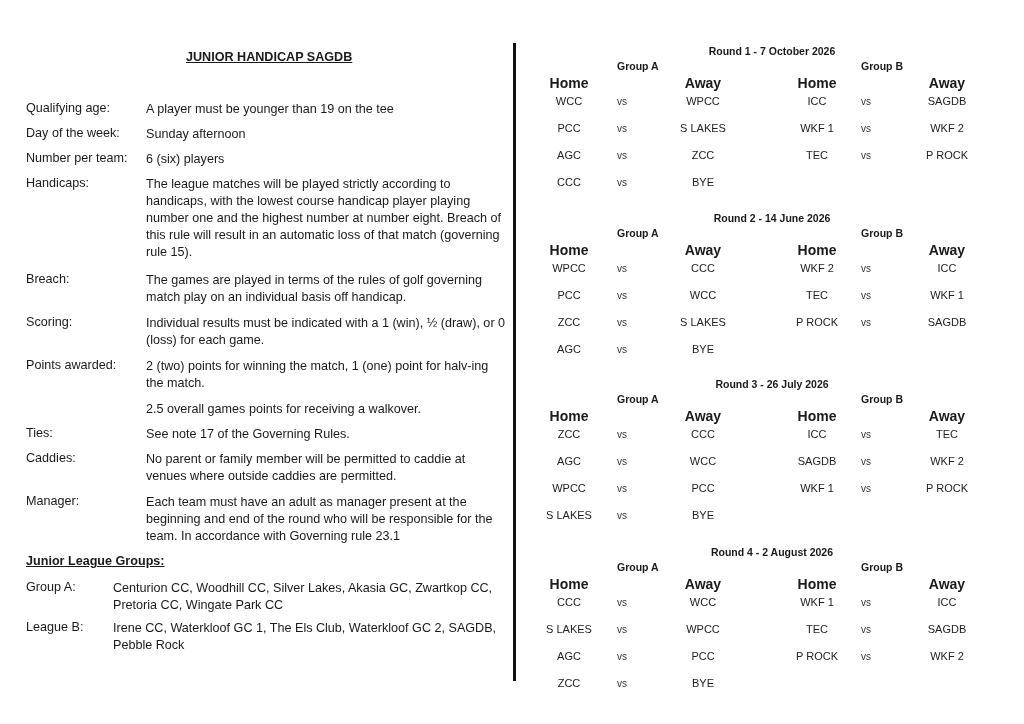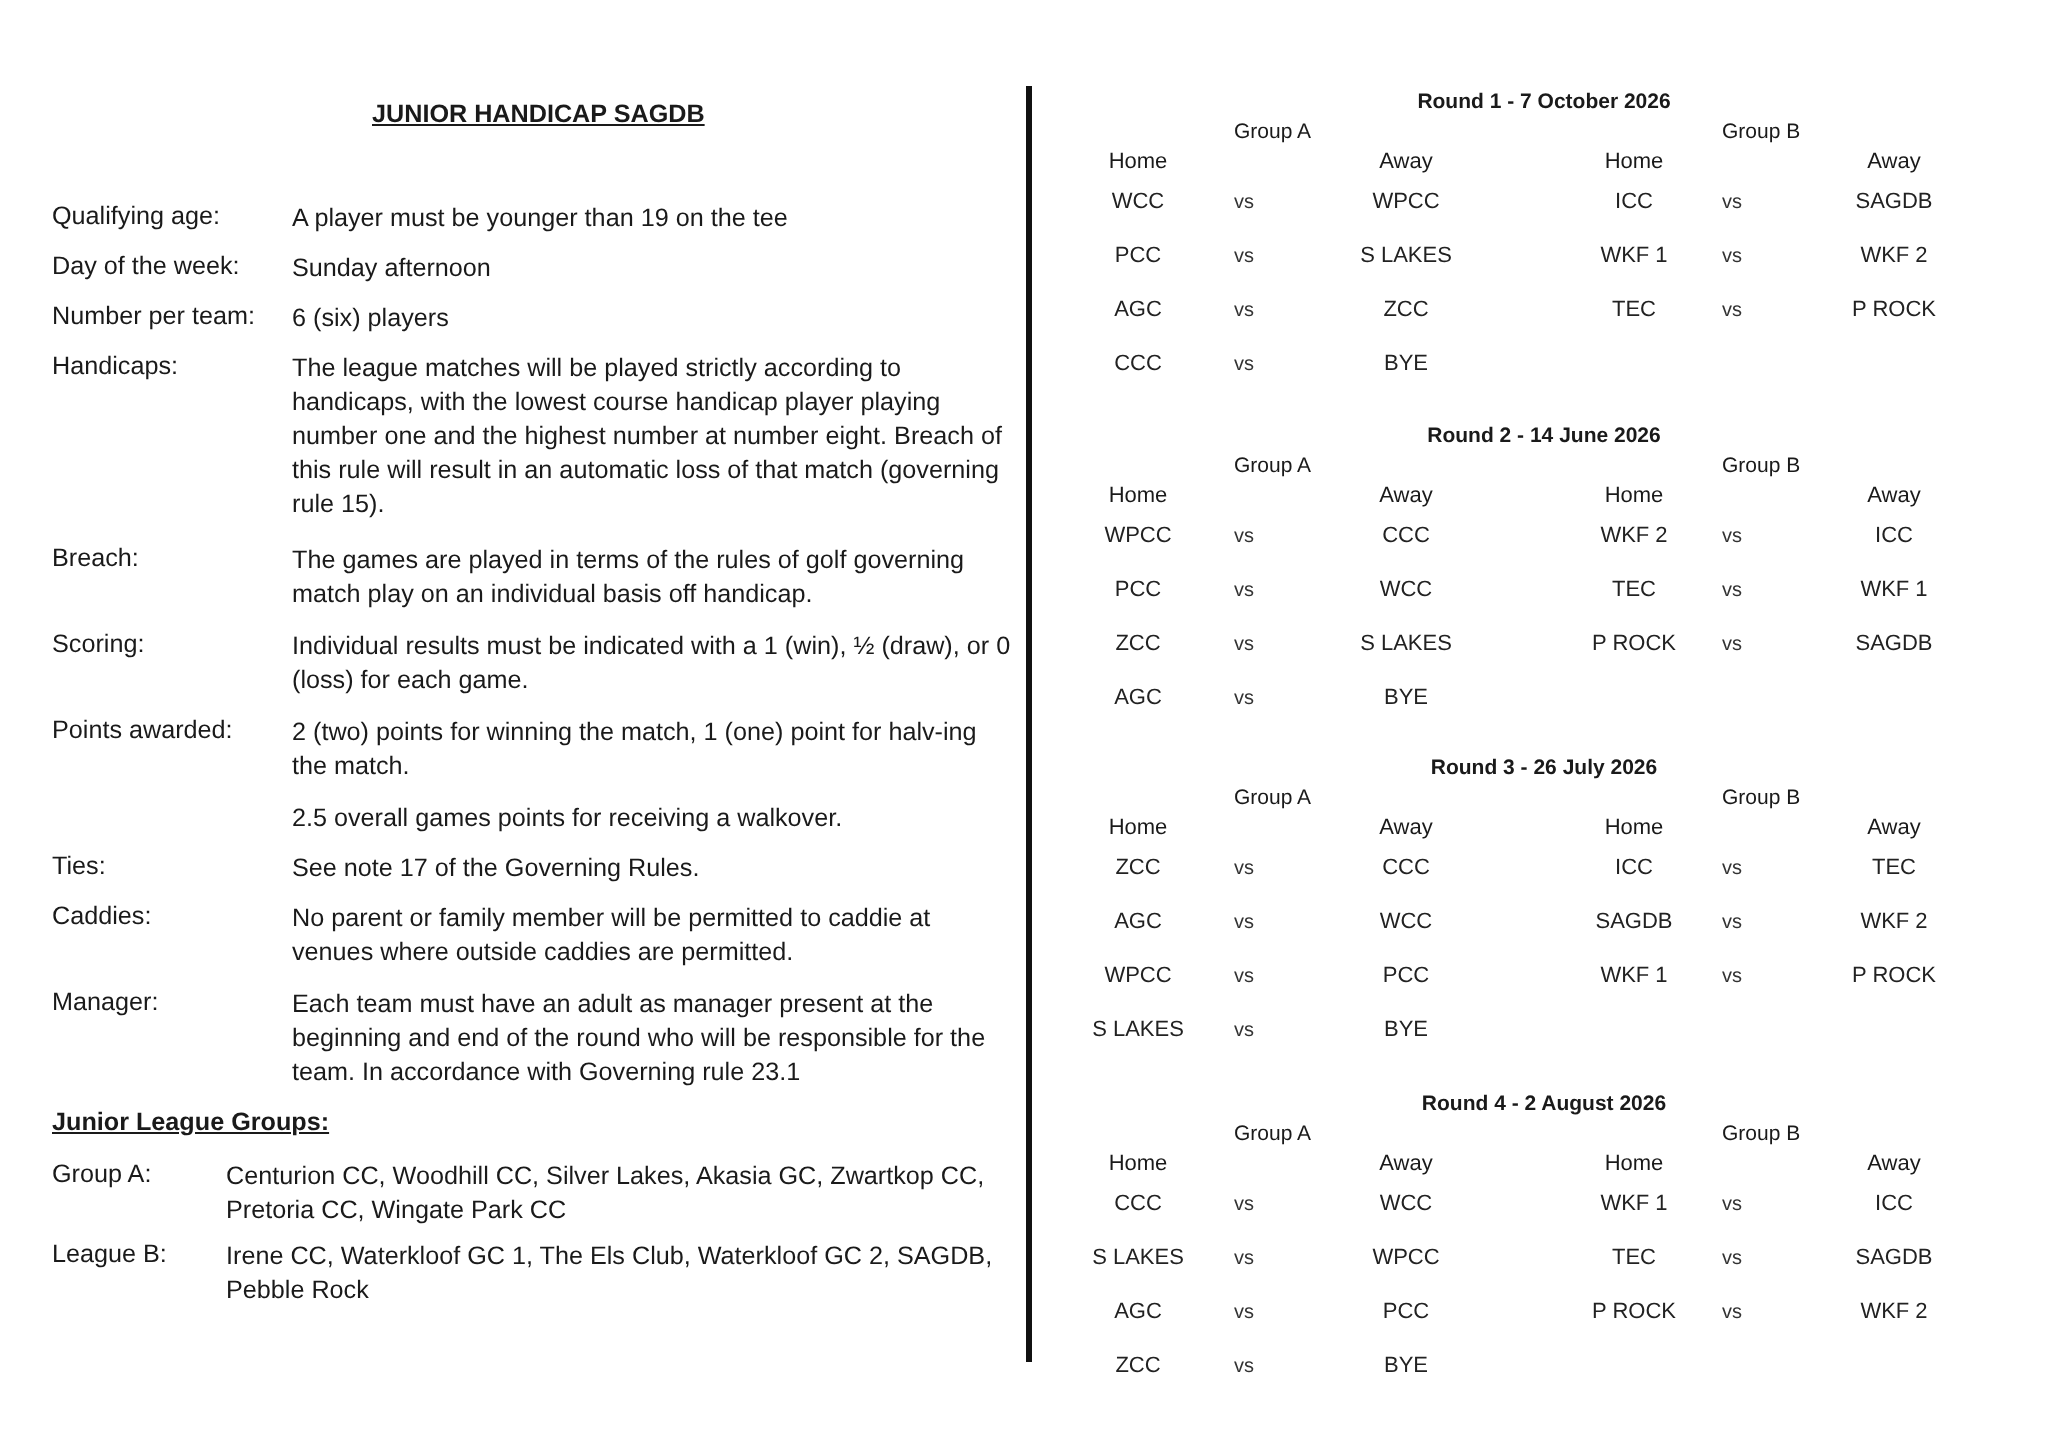--- a/index.html
+++ b/index.html
@@ -10,23 +10,23 @@
   .rule .lbl { position:absolute; left:0; top:0; white-space:nowrap; }
   .rule .txt { position:absolute; left:120px; top:0; width:360px; line-height:17px; }
   .groups-h { position:absolute; left:0; top:554px; font-weight:bold; text-decoration:underline; }
   .grp { position:absolute; left:0; width:480px; }
   .grp .lbl { position:absolute; left:0; top:0; }
   .grp .txt { position:absolute; left:87px; top:0; width:390px; line-height:17px; }
   .divider { position:absolute; left:513px; top:43px; width:3px; height:638px; background:#111; }
   .right { position:absolute; left:520px; top:0; width:504px; font-family:"Liberation Sans", sans-serif; }
   .round { position:absolute; left:0; width:504px; font-size:11px; }
   .round .rtitle { position:absolute; left:0; width:504px; top:0; text-align:center; font-weight:bold; font-size:10.5px; }
-  .round .ga, .round .gb { position:absolute; top:15px; font-weight:normal; font-size:10.5px; }
+  .round .ga, .round .gb { position:absolute; top:15px; font-weight:bold; font-size:10.5px; }
   .round .ga { left:97px; } .round .gb { left:341px; }
-  .hdr { position:absolute; top:30px; font-weight:normal; font-size:11px; text-align:center; width:80px; }
+  .hdr { position:absolute; top:30px; font-weight:bold; font-size:14px; text-align:center; width:80px; }
   .cell { position:absolute; width:90px; text-align:center; font-size:11px; color:#222; }
   .vs { position:absolute; width:40px; text-align:left; font-size:10px; color:#333; }
 </style>
 </head>
 <body>
 
 <div class="left">
   <div class="title">JUNIOR HANDICAP SAGDB</div>
   <div id="rules">
       <div class="rule" style="top: 101px;">

